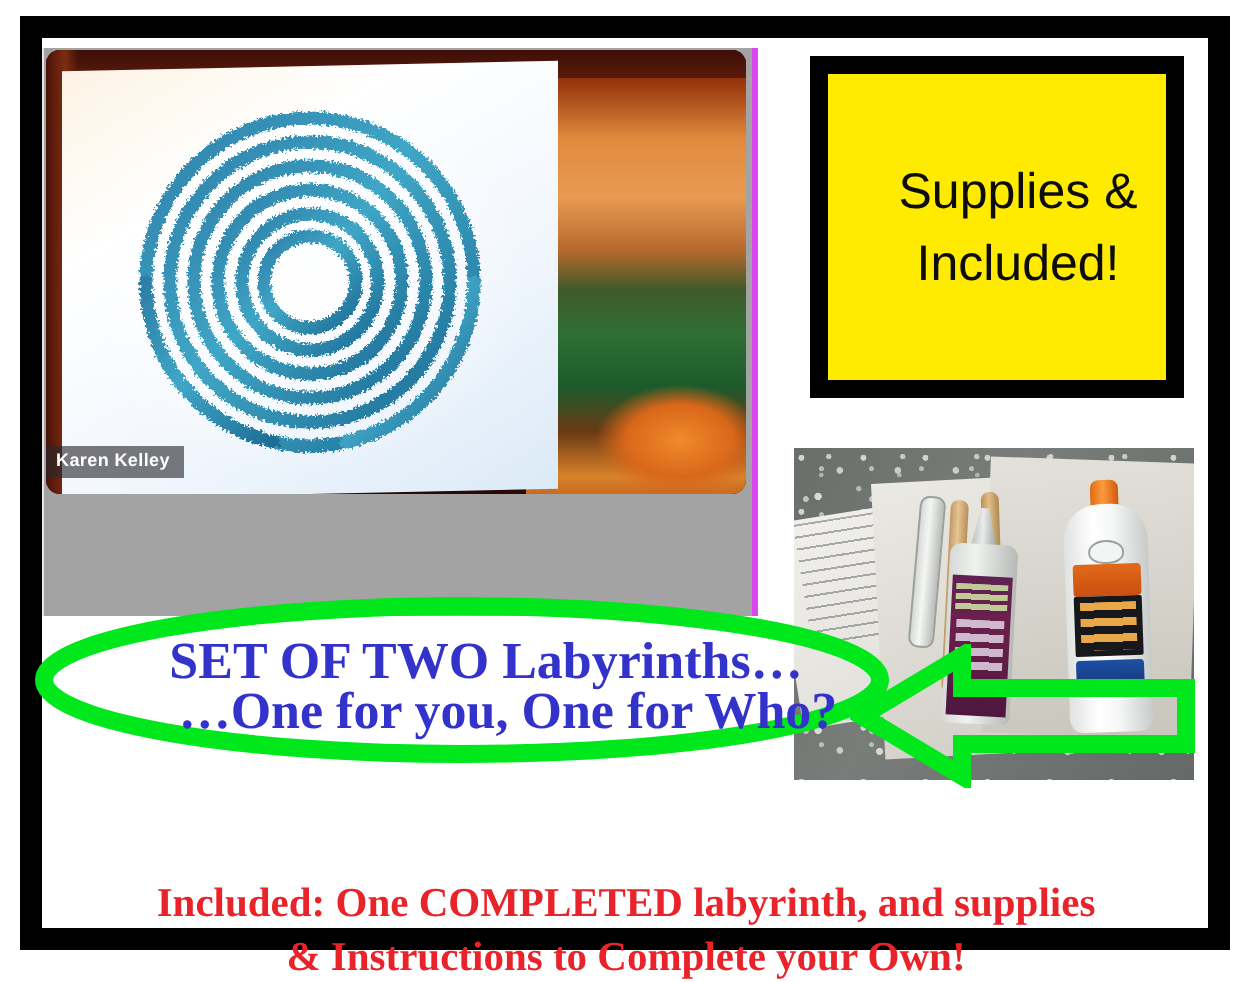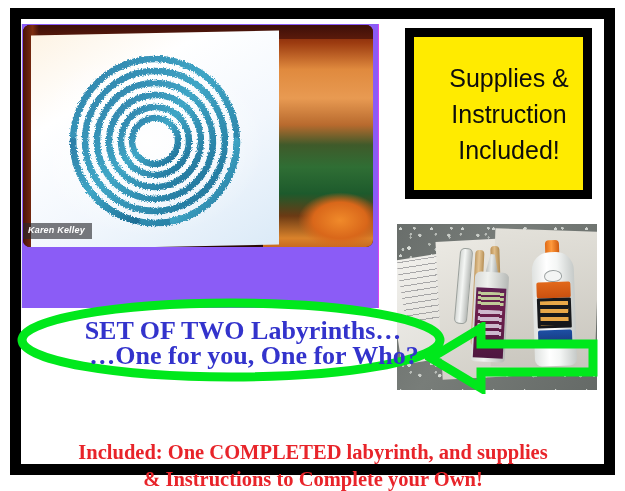--- a/index.html
+++ b/index.html
@@ -11,22 +11,22 @@
   }
   
   .frame-border{
     position:absolute;left:10px;top:8px;width:605px;height:467px;
     border:11px solid #000000;box-sizing:border-box;background:#ffffff;
   }
 
   
   .video-card{
     position:absolute;left:21px;top:24px;width:358px;height:284px;
-    background:#8b5cf6;box-sizing:border-box;
-    border-left:1px solid #e6e6e6;border-right:1px solid #d946ef;font-style:italic;
+    background:#a3a3a3;box-sizing:border-box;
+    border-left:1px solid #e6e6e6;border-right:3px solid #d946ef;
   }
   .thumb{
     position:absolute;left:1px;top:1px;width:350px;height:222px;
     border-radius:7px;overflow:hidden;background:#2b0a06;
   }
   .thumb-inner{position:absolute;inset:0;}
   
   .person{
     position:absolute;right:0;top:0;width:110px;height:100%;
     background:
@@ -285,21 +285,20 @@
 
         <div class="watermark">Karen Kelley</div>
       </div>
     </div>
 
   </div>
 
   <div class="yellow-box">
     <div class="yellow-box-text">
       <span>Supplies &amp;</span>
-      <span>Instruction</span>
       <span>Included!</span>
     </div>
   </div>
 
   <div class="supplies">
     <div class="granite"></div>
     <div class="sheet-a"></div>
     <div class="ruled"></div>
     <div class="sheet-b"></div>
     <div class="sheet-c"></div>

